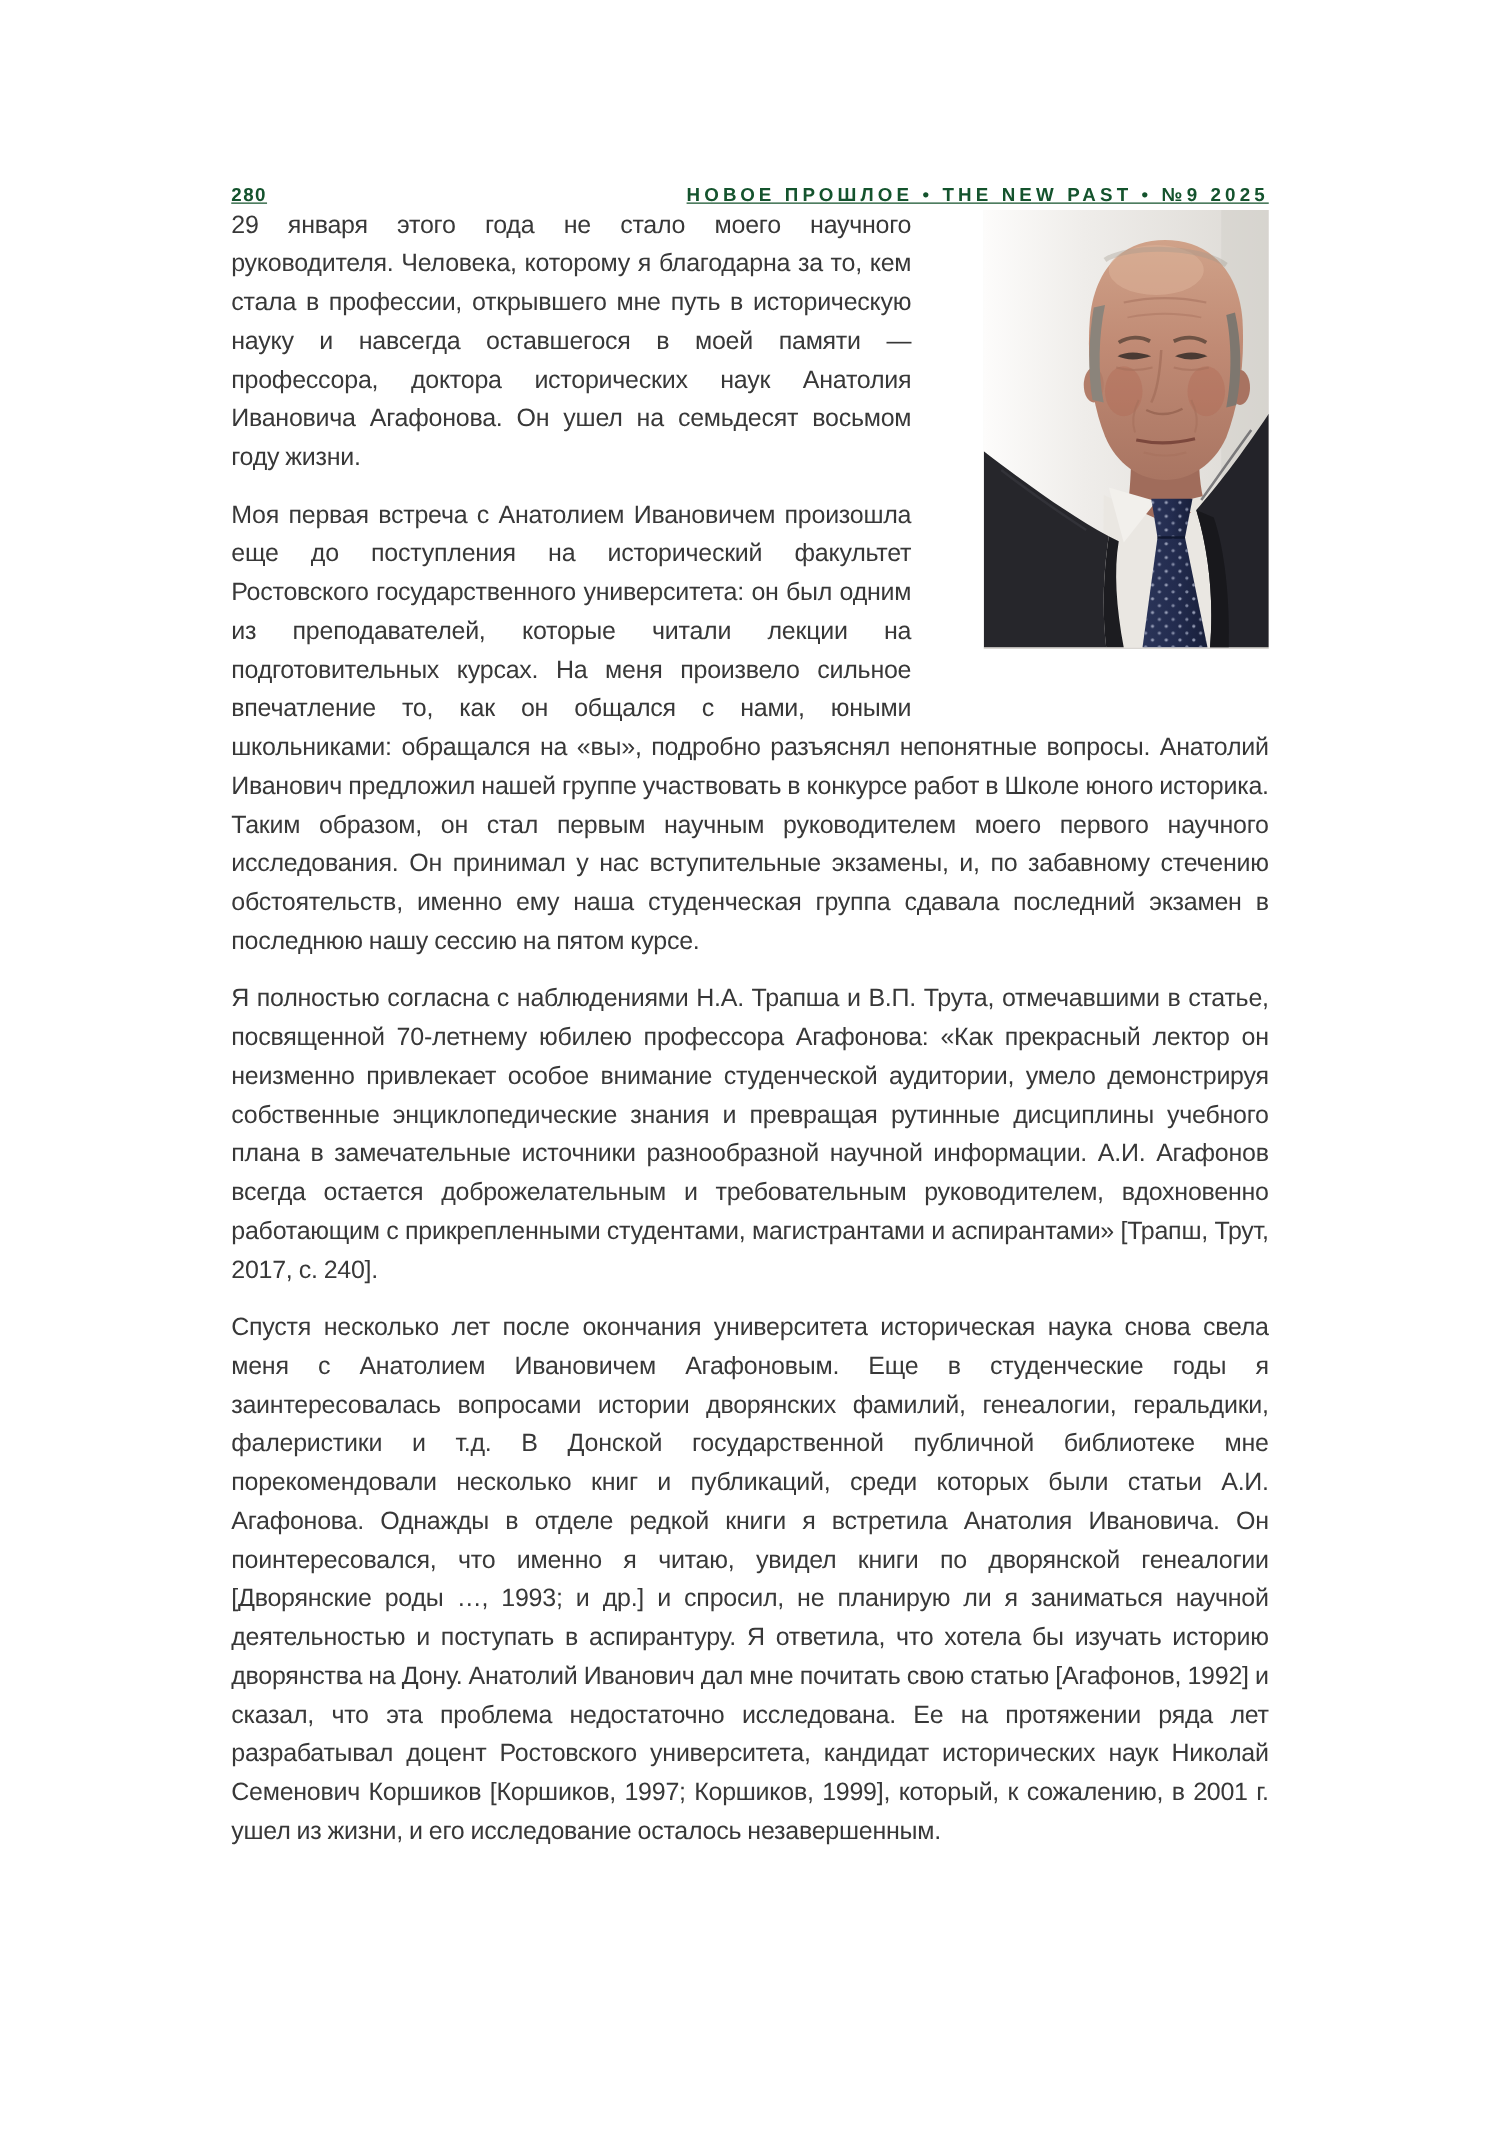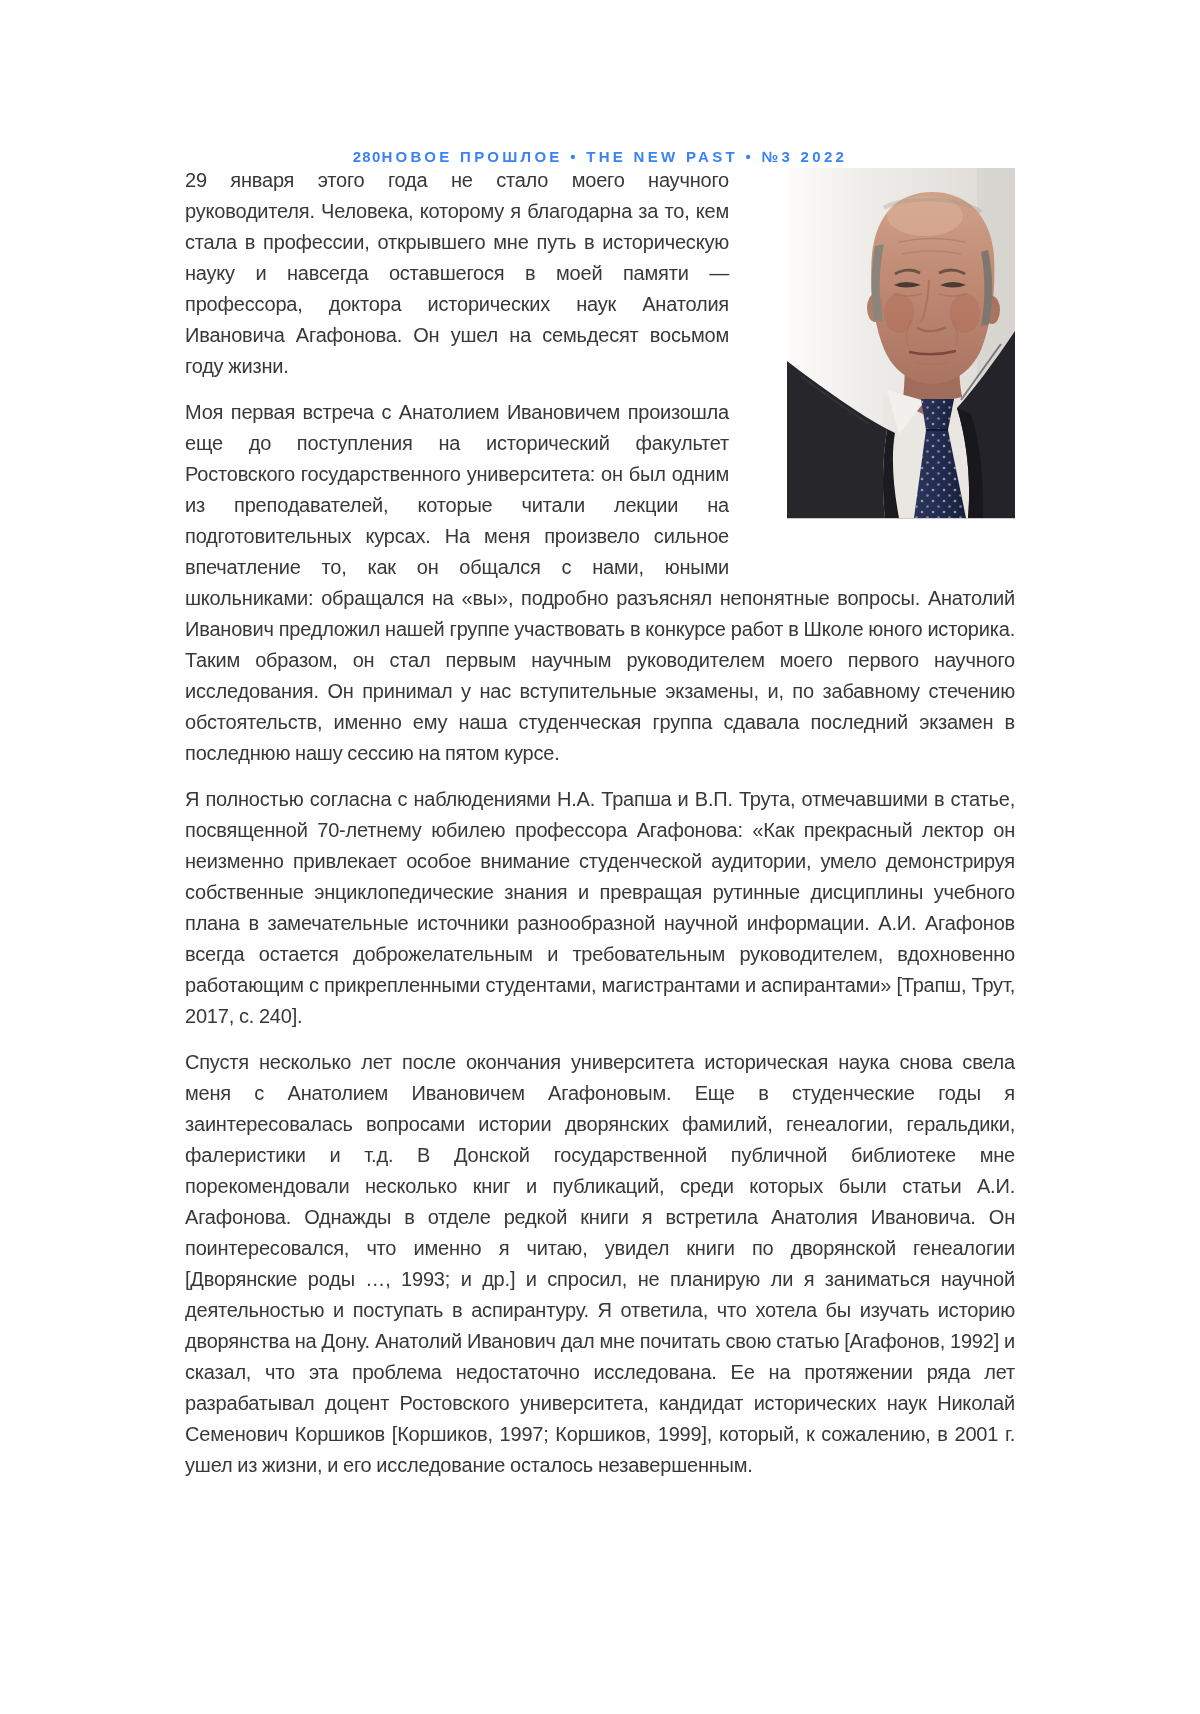--- a/index.html
+++ b/index.html
@@ -13,23 +13,24 @@
     overflow: hidden;
   }
   .page {
     width: 1200px;
     height: 1714px;
     box-sizing: border-box;
     padding: 148px 185px 0 185px;
   }
   .running-head {
     display: flex;
-    justify-content: center;
+    justify-content: space-between;
     align-items: baseline;
-    color: #3b82f6;
+    color: #14532d;
+    text-decoration: underline;
   }
   .running-head .page-num {
     font-size: 15px;
     letter-spacing: 0.08em;
     font-weight: 600;
   }
   .running-head .journal {
     font-size: 15px;
     letter-spacing: 0.22em;
     font-weight: 600;
@@ -57,21 +58,21 @@
   }
   figure.portrait svg { display: block; }
 </style>
 </head>
 <body>
 
 <div class="page">
 
   <header class="running-head">
     <span class="page-num">280</span>
-    <span class="journal">НОВОЕ ПРОШЛОЕ • THE NEW PAST • №3 2022</span>
+    <span class="journal">НОВОЕ ПРОШЛОЕ • THE NEW PAST • №9 2025</span>
   </header>
 
   <main class="article">
 
     <figure class="portrait">
 
       <svg width="228" height="350" viewBox="0 0 228 350" xmlns="http://www.w3.org/2000/svg">
         <defs>
           <linearGradient id="bgGrad" x1="0" y1="0" x2="1" y2="0">
             <stop offset="0" stop-color="#fdfcfb"></stop>

